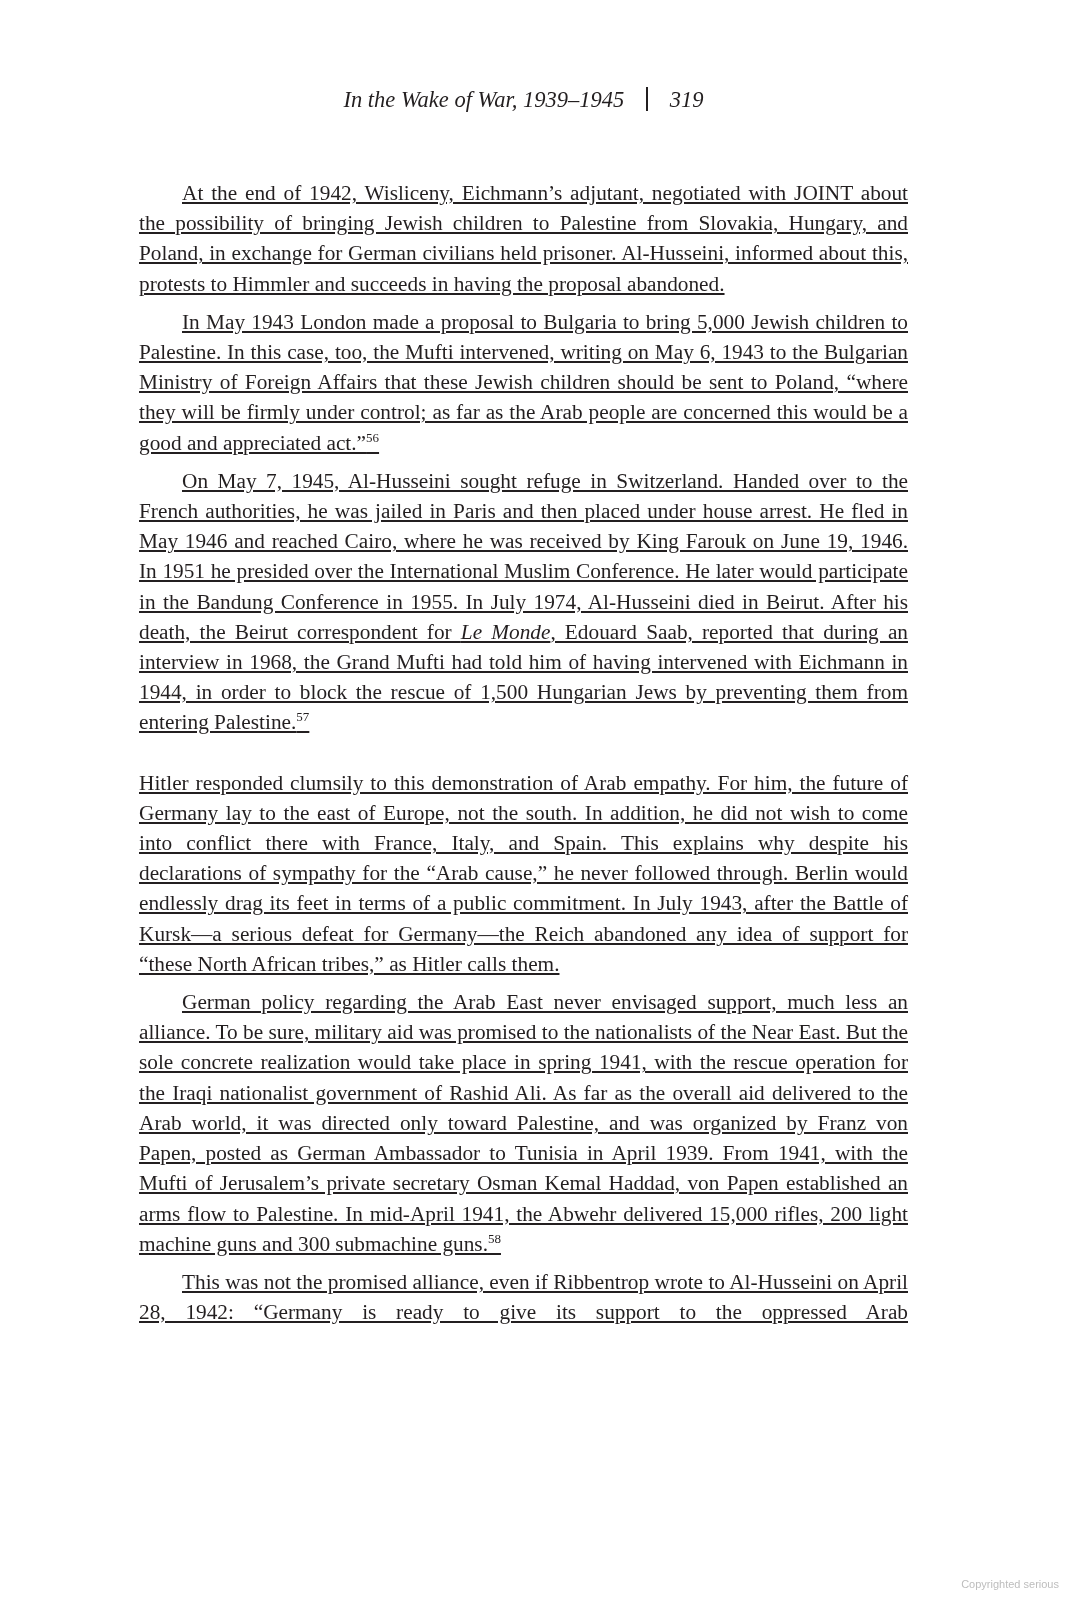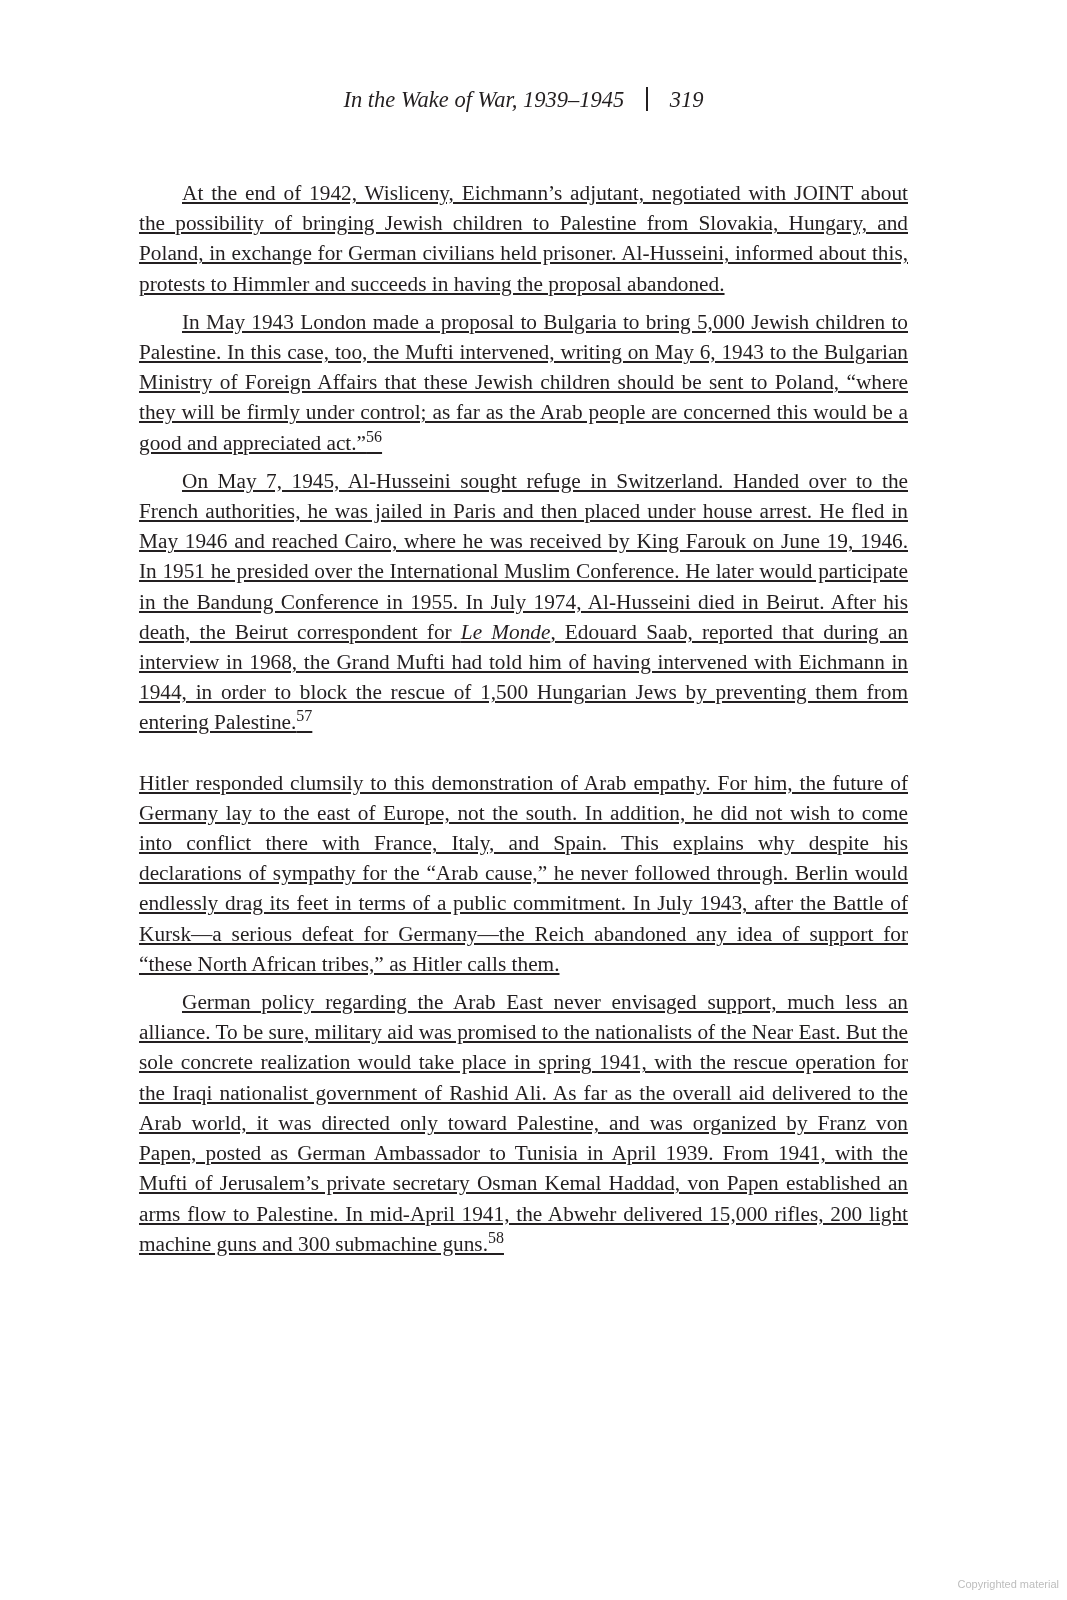--- a/index.html
+++ b/index.html
@@ -7,21 +7,21 @@
          font-family: "Liberation Serif", "DejaVu Serif", serif; color: #231f20; }
   .running-head { position: absolute; top: 84px; left: 131px; width: 785px;
                   text-align: center; font-style: italic; font-size: 22.5px; line-height: 32px; }
   .running-head .sep { display: inline-block; width: 1.5px; height: 24px; background: #231f20;
                        vertical-align: -4px; margin: 0 22px 0 22px; }
   .body-text { position: absolute; top: 170px; left: 131px; width: 785px;
                font-size: 21.3px; line-height: 30.2px; text-align: justify; hyphens: manual; }
   .body-text p { margin: 8px; text-decoration: underline; }
   .body-text p.indent { text-indent: 43px; }
   .body-text p.break-before { margin-top: 30px; }
-  sup { font-size: 16px; line-height: 0; vertical-align: 8px; }
+  sup { font-size: 13px; line-height: 0; vertical-align: 8px; }
   em { font-style: italic; }
   .watermark { position: absolute; right: 8px; bottom: 10px;
                font-family: "Liberation Sans", "DejaVu Sans", sans-serif;
                font-size: 11px; color: #bdbdbd; }
 </style>
 </head>
 <body>
 
 <div class="running-head">
   <span>In the Wake of War, 1939–1945</span><span class="sep"></span><span>319</span>
@@ -36,15 +36,18 @@
   </p>
   <p class="indent">
     <span>On May 7, 1945, Al-Husseini sought refuge in Switzerland. Handed over to the French authorities, he was jailed in Paris and then placed under house arrest. He fled in May 1946 and reached Cairo, where he was received by King Farouk on June 19, 1946. In 1951 he presided over the International Muslim Conference. He later would participate in the Bandung Conference in 1955. In July 1974, Al-Husseini died in Beirut. After his death, the Beirut correspondent for </span><em>Le Monde</em><span>, Edouard Saab, reported that during an interview in 1968, the Grand Mufti had told him of having intervened with Eichmann in 1944, in order to block the res­cue of 1,500 Hungarian Jews by preventing them from entering Palestine.</span><sup>57</sup>
   </p>
   <p class="break-before">
     <span>Hitler responded clumsily to this demonstration of Arab empathy. For him, the future of Germany lay to the east of Europe, not the south. In addition, he did not wish to come into conflict there with France, Italy, and Spain. This explains why despite his declarations of sympathy for the “Arab cause,” he never fol­lowed through. Berlin would endlessly drag its feet in terms of a public commit­ment. In July 1943, after the Battle of Kursk—a serious defeat for Germany—the Reich abandoned any idea of support for “these North African tribes,” as Hitler calls them.</span>
   </p>
   <p class="indent">
     <span>German policy regarding the Arab East never envisaged support, much less an alliance. To be sure, military aid was promised to the nationalists of the Near East. But the sole concrete realization would take place in spring 1941, with the rescue operation for the Iraqi nationalist government of Rashid Ali. As far as the overall aid delivered to the Arab world, it was directed only toward Palestine, and was organized by Franz von Papen, posted as German Ambassador to Tunisia in April 1939. From 1941, with the Mufti of Jerusalem’s private secretary Osman Kemal Haddad, von Papen established an arms flow to Palestine. In mid-April 1941, the Abwehr delivered 15,000 rifles, 200 light machine guns and 300 sub­machine guns.</span><sup>58</sup>
   </p>
+  <p class="indent" style="text-align-last: justify;">
+    <span>This was not the promised alliance, even if Ribbentrop wrote to Al-Husseini on April 28, 1942: “Germany is ready to give its support to the oppressed Arab</span>
+  </p>
 </div>
 
-<div class="watermark">Copyrighted material</div>
+<div class="watermark">Copyrighted serious</div>
 
 </body></html>

